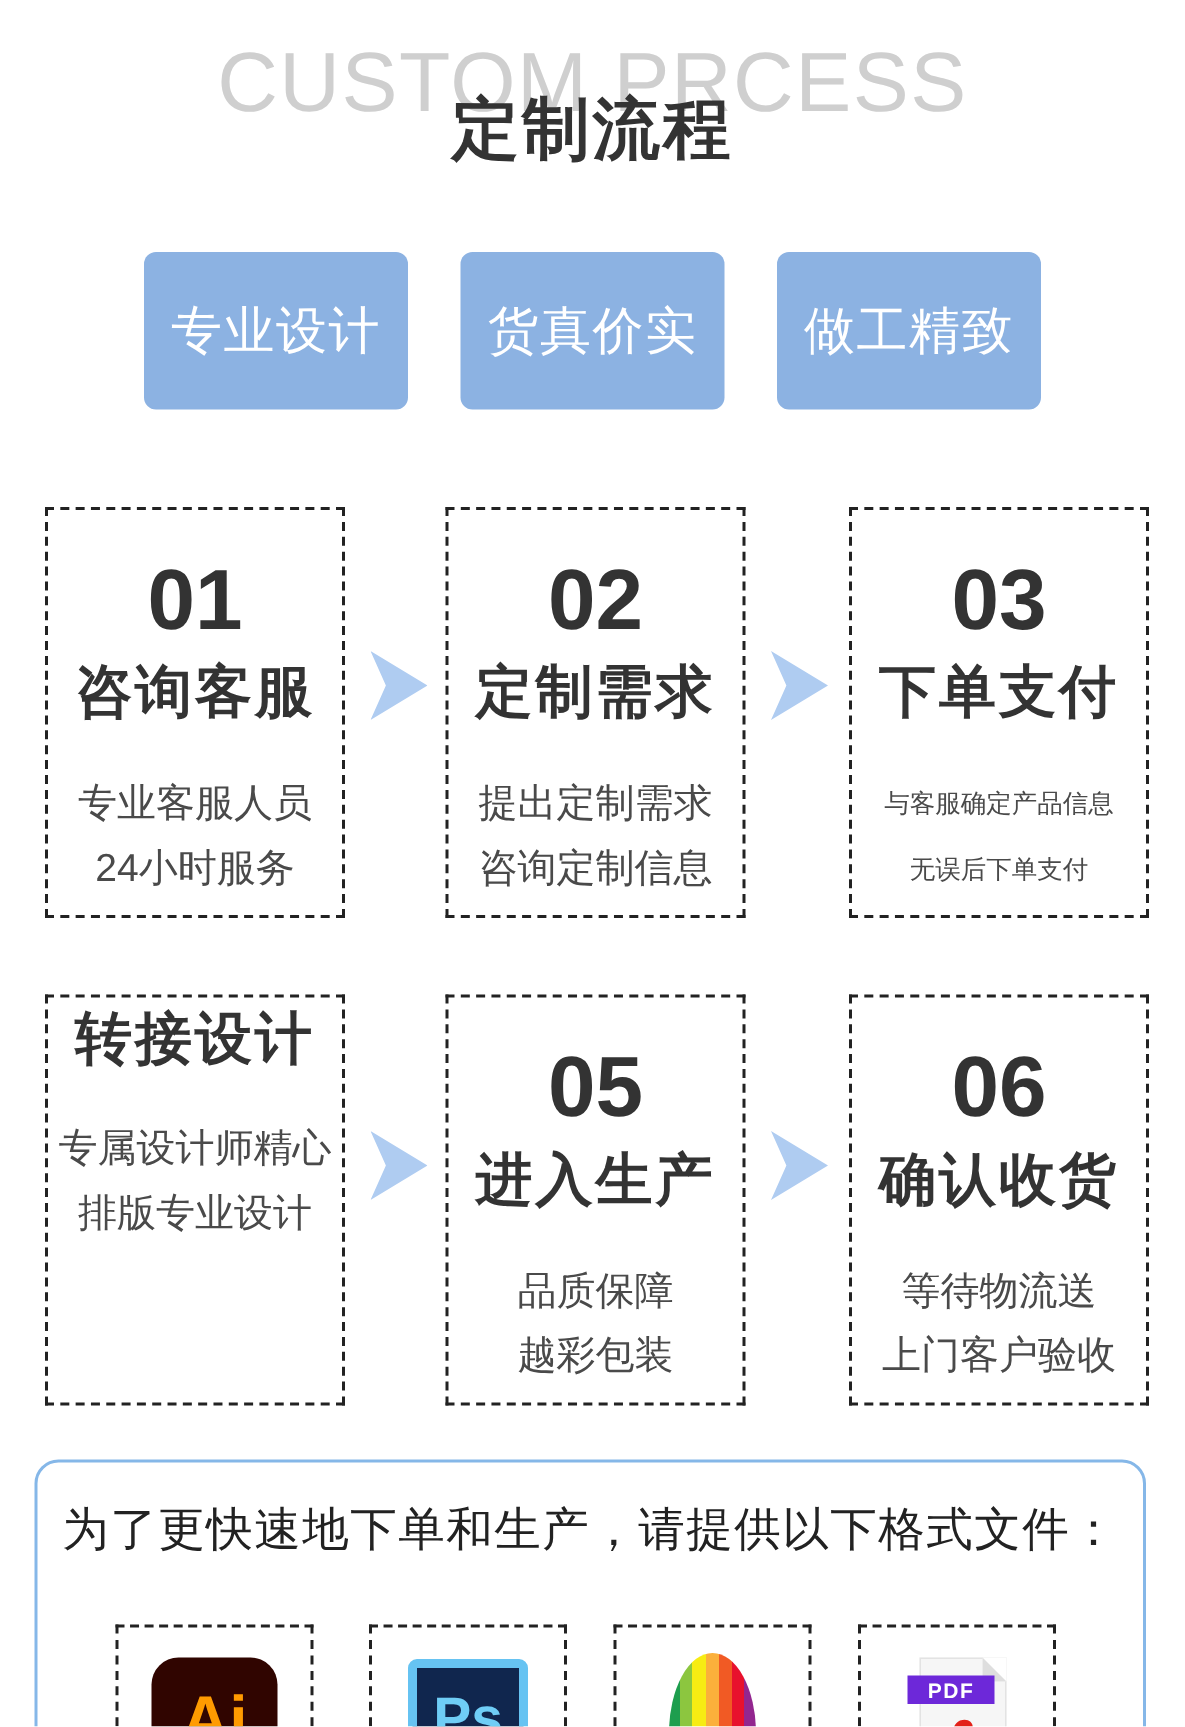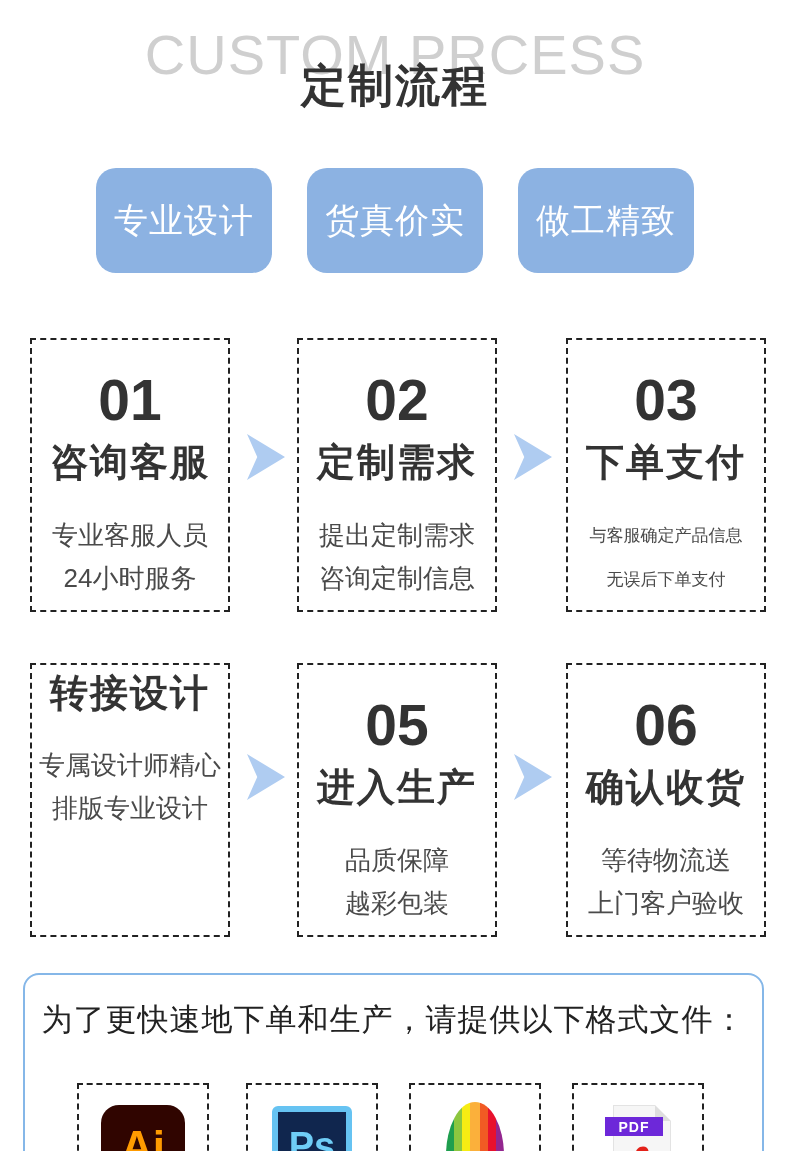--- a/index.html
+++ b/index.html
@@ -11,21 +11,21 @@
   .watermark{
     position:absolute;top:22px;left:0;width:100%;text-align:center;
     font-size:56px;font-weight:400;color:#cfcfcf;letter-spacing:1px;white-space:nowrap;
   }
   .main-title{
     position:absolute;top:56px;left:0;width:100%;text-align:center;margin:0;
     font-size:45px;font-weight:700;color:#333;letter-spacing:2px;
   }
   
   .badge{
-    position:absolute;top:168px;width:176px;height:105px;border-radius:20px;
+    position:absolute;top:168px;width:176px;height:105px;border-radius:8px;
     background:#8CB2E2;color:#fff;font-size:34px;letter-spacing:1px;
     display:flex;align-items:center;justify-content:center;white-space:nowrap;
   }
   .badge.b1{left:96px}.badge.b2{left:307px}.badge.b3{left:518px}
   
   .step{
     position:absolute;width:200px;height:274px;border:2px dashed #222;
     box-sizing:border-box;text-align:center;
   }
   .step.c1{left:30px}.step.c2{left:297px}.step.c3{left:566px}

